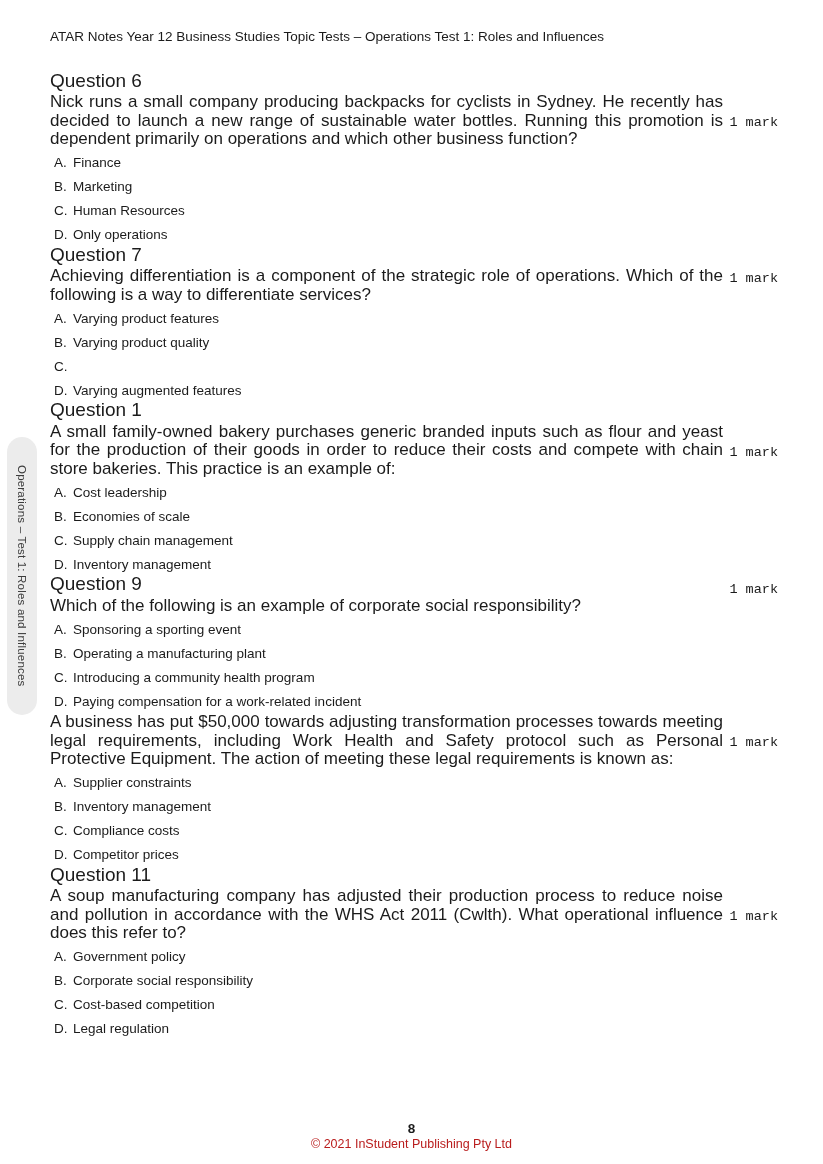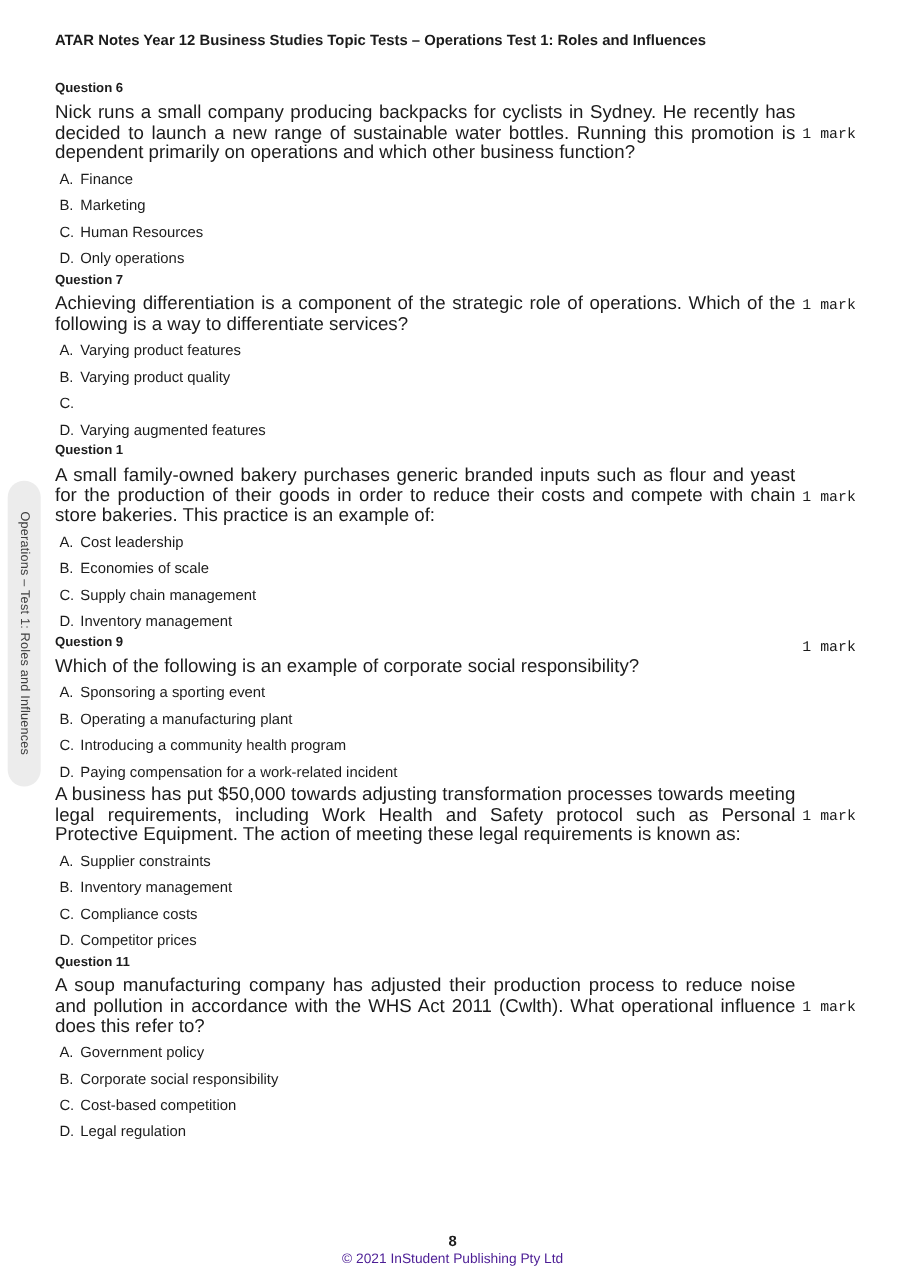--- a/index.html
+++ b/index.html
@@ -13,32 +13,32 @@
   }
   .page {
     position: relative;
     width: 823px; height: 1164px;
     background: #ffffff;
   }
   .doc-header {
     margin: 0;
     padding: 29px 0 0 50px;
     font-size: 13.5px;
-    font-weight: bold;
+    font-weight: normal;
     line-height: 15.5px;
   }
   .content {
     margin-left: 50px;
     width: 673px;
   }
   .q { margin-top: 0; }
   .q.first { margin-top: 28px; }
   .qtitle {
-    font-size: 12px;
-    font-weight: bold;
+    font-size: 19px;
+    font-weight: normal;
     margin: 0 0 5px 0;
     line-height: 15.5px;
   }
   .qbody { position: relative; }
   .qtext {
     margin: 0;
     font-size: 17px;
     line-height: 18.5px;
     text-align: justify;
   }
@@ -91,21 +91,21 @@
     text-align: center;
   }
   .page-num {
     font-size: 13.5px;
     font-weight: bold;
     line-height: 16px;
   }
   .copyright {
     font-size: 12.5px;
     line-height: 15px;
-    color: #4c1d95;
+    color: #b91c1c;
   }
 </style>
 </head>
 <body>
 
 <div class="page">
 
   <p class="doc-header">ATAR Notes Year 12 Business Studies Topic Tests – Operations Test 1: Roles and Influences</p>
 
   <div class="side-tab">

